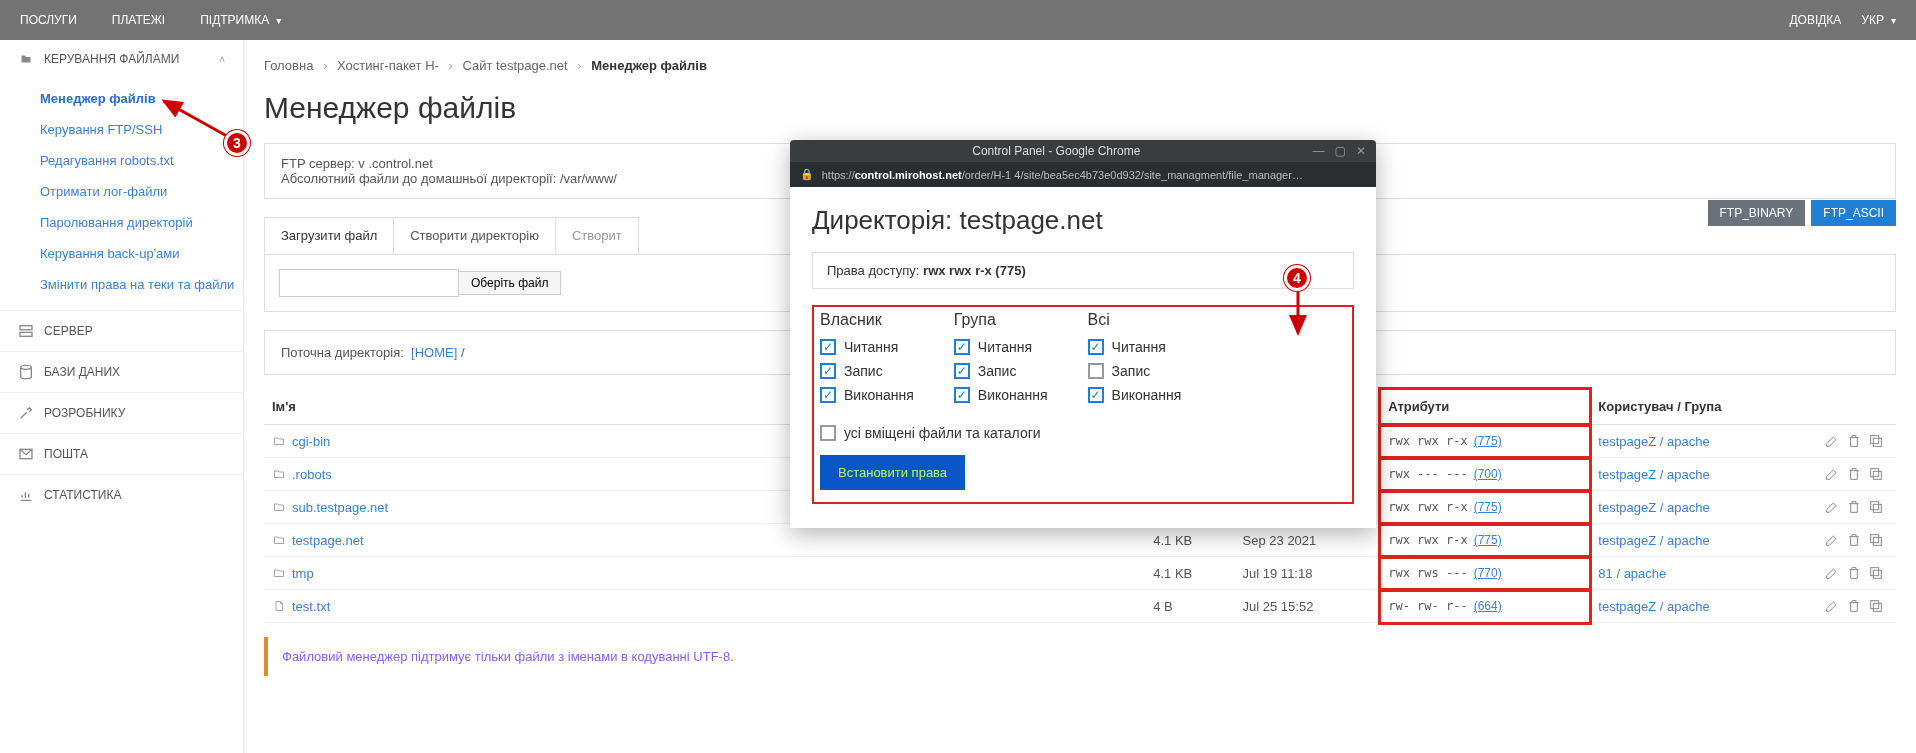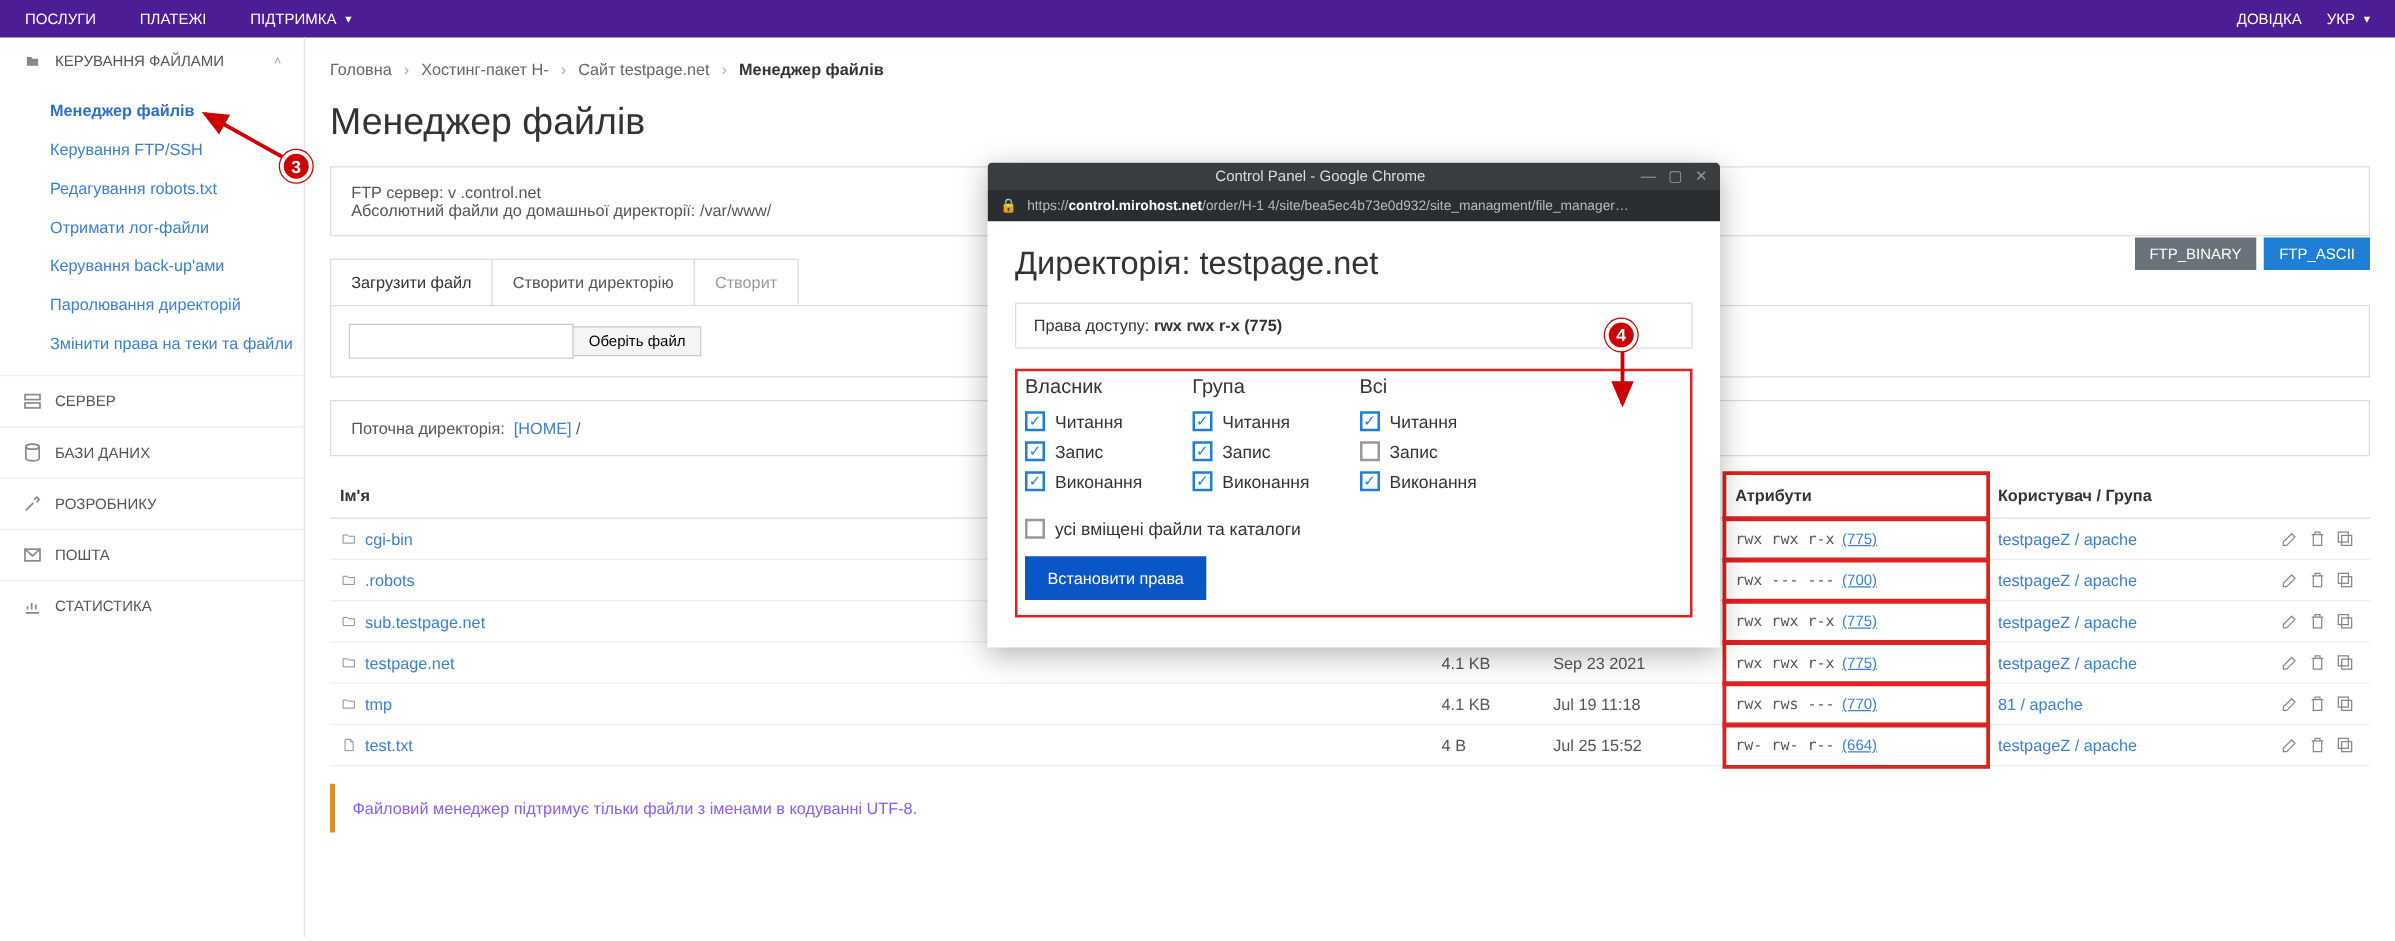--- a/index.html
+++ b/index.html
@@ -1,19 +1,19 @@
 <!DOCTYPE html>
 <html><head>
 <meta charset="utf-8">
 <style>
 * { box-sizing: border-box; margin: 0; padding: 0; font-family: Arial, sans-serif; }
 body { font-size: 13px; color: #333; background: #fff; }
 
 
-.topbar { background: #4c1d95; height: 30px; display: flex; align-items: center; padding: 0 20px; color: #fff; font-size: 12px; }
+.topbar { background: #737373; height: 40px; display: flex; align-items: center; padding: 0 20px; color: #fff; font-size: 12px; }
 .topbar .left { display: flex; gap: 35px; }
 .topbar .right { margin-left: auto; display: flex; gap: 20px; align-items: center; }
 .topbar .item { cursor: pointer; display: flex; align-items: center; gap: 4px; }
 .chev-down::after { content: '▾'; font-size: 10px; margin-left: 3px; }
 
 
 .layout { display: flex; }
 .sidebar { width: 244px; border-right: 1px solid #e5e5e5; min-height: 720px; }
 .main { flex: 1; padding: 12px 20px 20px 20px; position: relative; }
 
@@ -82,21 +82,21 @@
 .popup-rights { border:1px solid #ddd; padding:10px 14px; font-size:13px; margin-bottom:16px; }
 
 
 .perm-wrap { border:2px solid #d22; padding: 4px 6px 12px 6px; }
 .perm-grid { display:flex; gap:40px; margin-bottom: 14px; }
 .perm-col h4 { font-size:16px; font-weight:400; margin-bottom:10px; color:#333; }
 .chk { display:flex; align-items:center; gap:8px; margin:8px 0; font-size:14px; color:#333; }
 .chk .box { width:16px; height:16px; border:2px solid #1f7fd4; display:inline-flex; align-items:center; justify-content:center; color:#1f7fd4; font-size:12px; }
 .chk .box.unchecked { border-color:#999; }
 .allfiles { display:flex; align-items:center; gap:8px; font-size:14px; margin:14px 0; }
-.setbtn { background:#0a56c7; color:#ffffff; border:none; padding:10px 18px; font-size:13px; cursor:pointer; }
+.setbtn { background:#0a56c7; color:#bef264; border:none; padding:10px 18px; font-size:13px; cursor:pointer; }
 
 
 .badge-circle { position:absolute; width:26px; height:26px; border-radius:50%; background:#c00; border:3px solid #fff; color:#fff; font-weight:bold; display:flex; align-items:center; justify-content:center; font-size:14px; box-shadow:0 0 0 1px #c00; z-index:50; }
 .arrow { position:absolute; z-index:49; }
 
 
 .attr-highlight { outline:3px solid #d22; outline-offset:-1px; }
 
 
 .fico { width:14px; height:12px; display:inline-block; }
@@ -126,22 +126,22 @@
           </svg>
       </span>
       <span>КЕРУВАННЯ ФАЙЛАМИ</span>
       <span class="chev">˄</span>
     </div>
     <div class="side-sub">
       <a href="#" class="active">Менеджер файлів</a>
       <a href="#">Керування FTP/SSH</a>
       <a href="#">Редагування robots.txt</a>
       <a href="#">Отримати лог-файли</a>
+      <a href="#">Паролювання директорій</a>
       <a href="#">Керування back-up'ами</a>
-      <a href="#">Паролювання директорій</a>
       <a href="#">Змінити права на теки та файли</a>
     </div>
 
     <div class="side-group-head collapsed">
       <span class="ico">
           <svg width="16" height="16" viewBox="0 0 24 24" fill="none" stroke="#888" stroke-width="2">
             <rect x="3" y="4" width="18" height="6"></rect>
             <rect x="3" y="14" width="18" height="6"></rect>
           </svg>
         </span>

